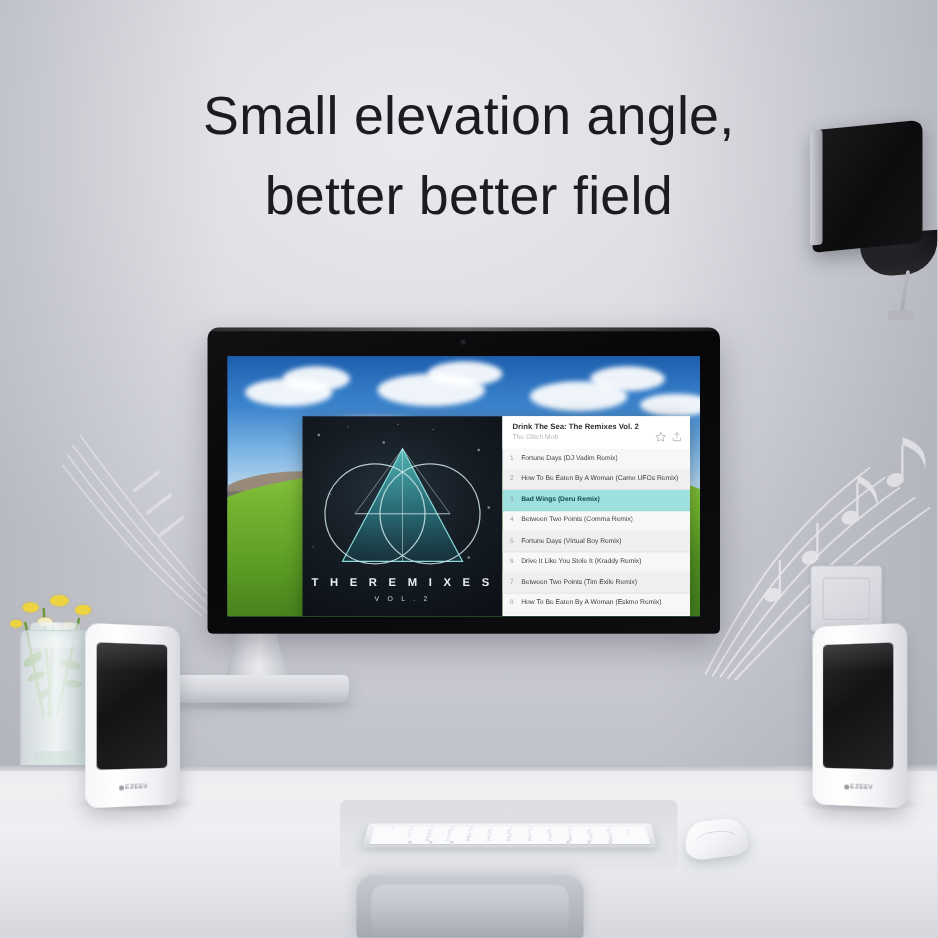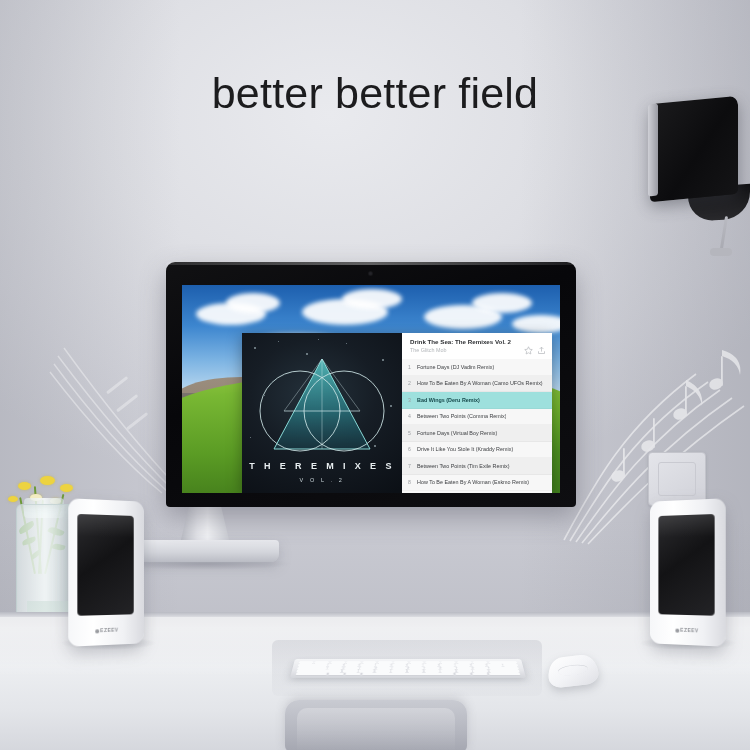--- a/index.html
+++ b/index.html
@@ -603,16 +603,17 @@
     <div class="spk-grille"></div>
     <div class="spk-grille-hl"></div>
     <div class="spk-logo"><span class="spk-dot"></span><span>EZEEV</span></div>
   </div>
 
   <div class="chair">
     <div class="chair-in"></div>
   </div>
 
   <div class="headline">
+    <div>Small elevation angle,</div>
     <div>better better field</div>
   </div>
 
 </div>
 
 </body></html>

